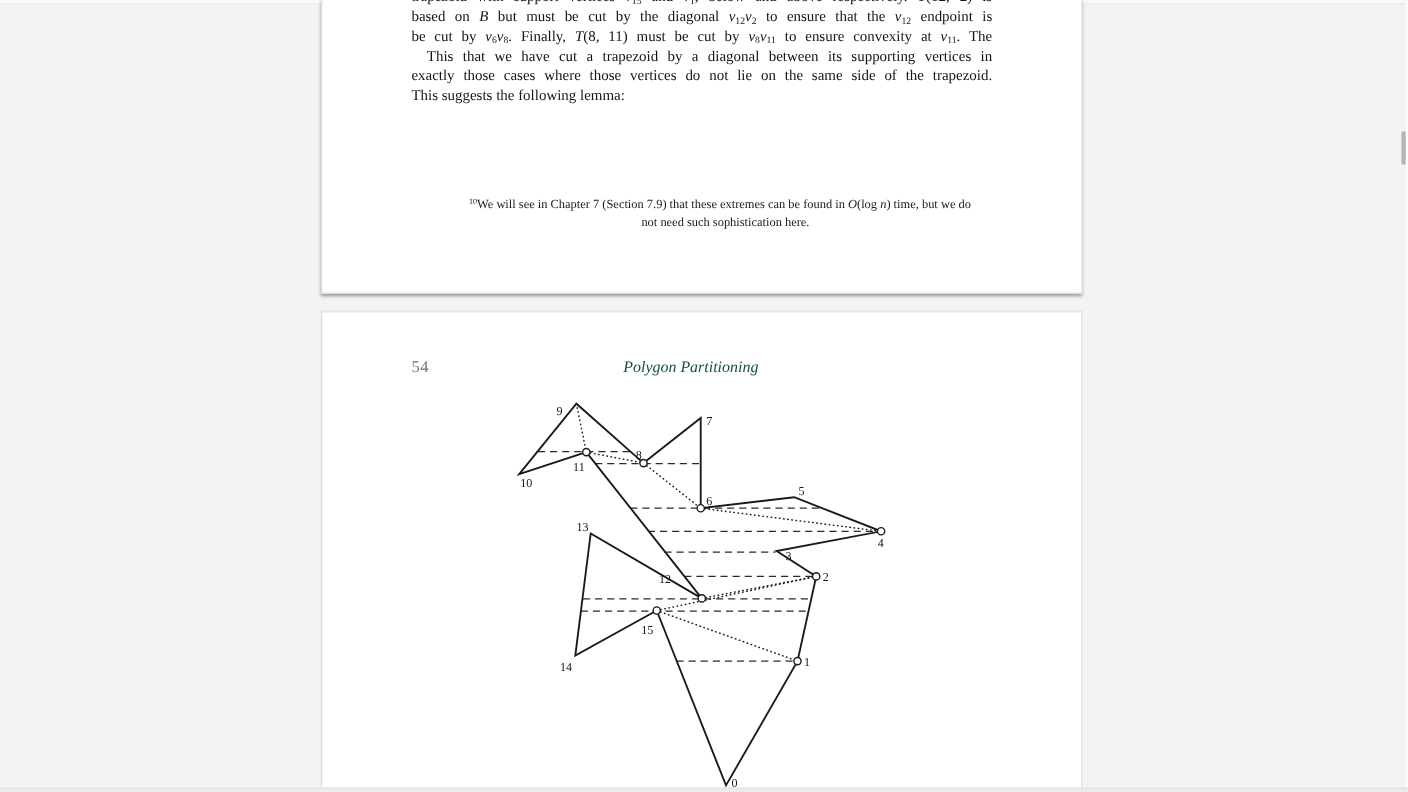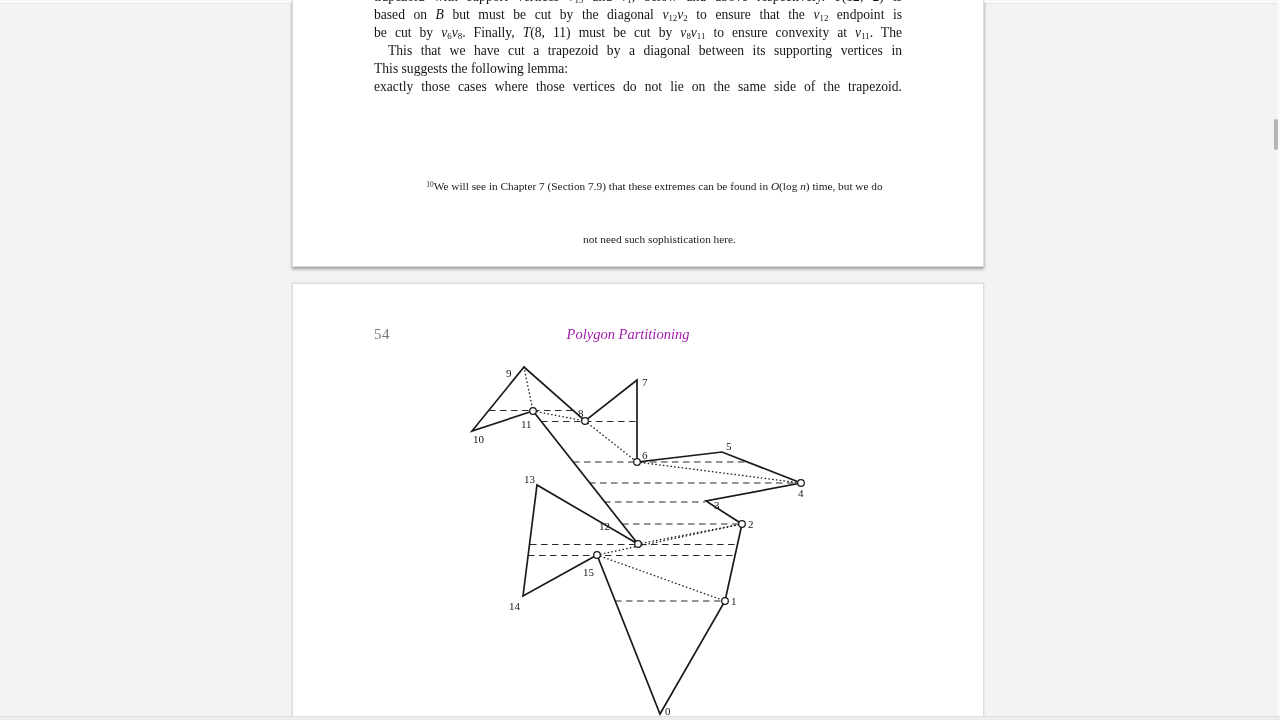--- a/index.html
+++ b/index.html
@@ -30,30 +30,30 @@
     position: absolute; left: 81px; top: -12px; width: 528px;
     font-size: 13.6px; line-height: 18px; color: #151515;
   }
   #para .ln { height: 18px; white-space: nowrap; }
   #para .ln.j { white-space: normal; text-align: justify; text-align-last: justify; }
   #para .ln.ind { text-indent: 14px; }
   #footnote {
     position: absolute; left: 113px; top: 178px; width: 497px;
     font-size: 11.3px; line-height: 16px; color: #1a1a1a; text-align: center;
   }
-  #footnote .ln.cont { padding-left: 10px; margin-top: 37px; }
+  #footnote .ln.cont { padding-left: 10px; }
   sub { font-size: 0.65em; vertical-align: -0.28em; line-height: 0; }
   sup { font-size: 0.65em; vertical-align: 0.45em; line-height: 0; }
   #page-number {
     position: absolute; left: 81px; top: 325px2; top: 42px;
     font-size: 15px; color: #737373; letter-spacing: 0.5px;
   }
   #running-head {
     position: absolute; left: 0; top: 42px; width: 670px;
-    text-align: center; font-style: italic; font-size: 14.5px; color: #a21caf;
+    text-align: center; font-style: italic; font-size: 14.5px; color: #14532d;
   }
   #figure {
     left: 450px; top: 350px; width: 370px; height: 370px; z-index: 3;
   }
   #bottom-strip {
     left: 0; top: 716px; width: 1280px; height: 4px;
     background: #ececed; border-top: 1px solid #e0e0e0; z-index: 5;
   }
   #right-strip {
     left: 1278px; top: 0; width: 2px; height: 720px; background: #fbfbfb; z-index: 4;
@@ -67,22 +67,22 @@
 <body>
 
 <div id="top-strip" class="abs"></div>
 
 <div id="page1" class="abs page">
   <div id="para">
       <div class="ln j">trapezoid with support vertices <i>v</i><sub>15</sub> and <i>v</i><sub>1</sub>, below and above respectively. <i>T</i>(12, 2) is</div>
       <div class="ln j">based on <i>B</i> but must be cut by the diagonal <i>v</i><sub>12</sub><i>v</i><sub>2</sub> to ensure that the <i>v</i><sub>12</sub> endpoint is</div>
       <div class="ln j">be cut by <i>v</i><sub>6</sub><i>v</i><sub>8</sub>. Finally, <i>T</i>(8, 11) must be cut by <i>v</i><sub>8</sub><i>v</i><sub>11</sub> to ensure convexity at <i>v</i><sub>11</sub>. The</div>
       <div class="ln j ind">This that we have cut a trapezoid by a diagonal between its supporting vertices in</div>
+      <div class="ln j">exactly those cases where those vertices do not lie on the same side of the trapezoid.</div>
       <div class="ln">This suggests the following lemma:</div>
-      <div class="ln j">exactly those cases where those vertices do not lie on the same side of the trapezoid.</div>
     </div>
   <div id="footnote">
       <div class="ln"><sup>10</sup>We will see in Chapter 7 (Section 7.9) that these extremes can be found in <i>O</i>(log <i>n</i>) time, but we do</div>
       <div class="ln cont">not need such sophistication here.</div>
     </div>
 </div>
 
 <div id="page2" class="abs page">
   <div id="page-number">54</div>
   <div id="running-head">Polygon Partitioning</div>

